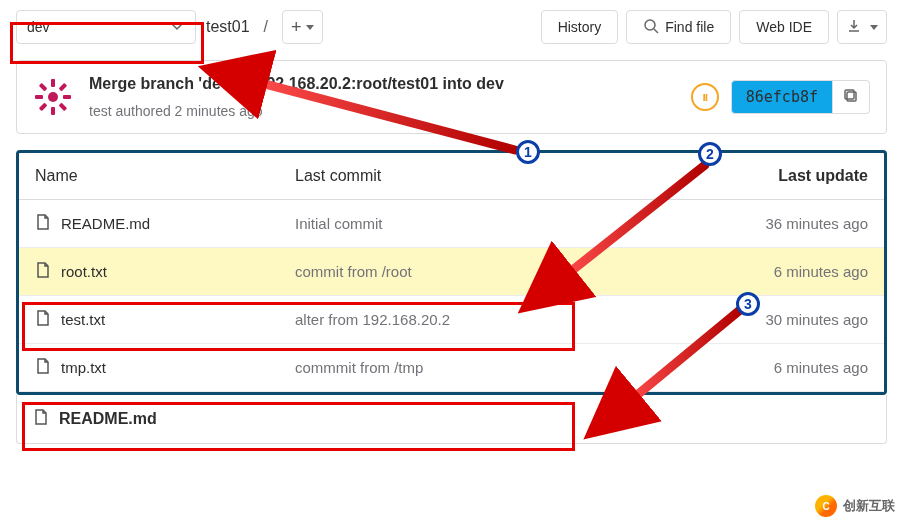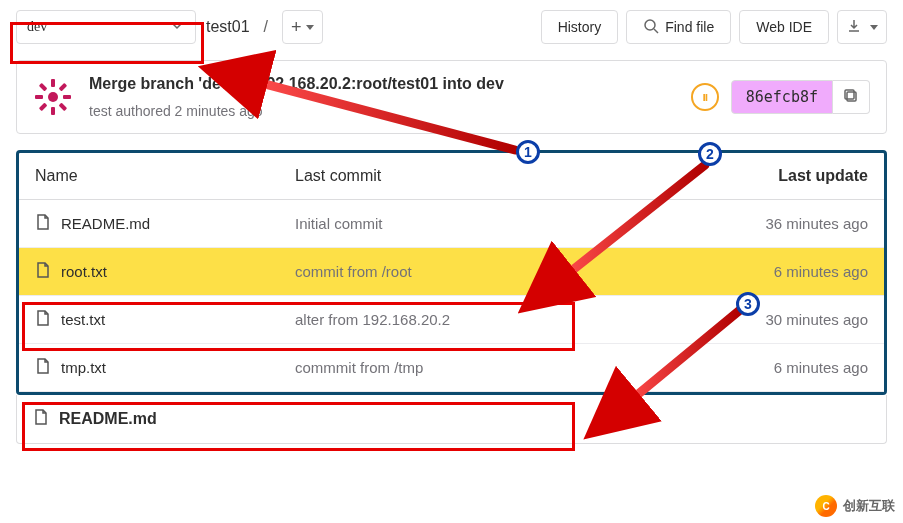--- a/index.html
+++ b/index.html
@@ -23,21 +23,20 @@
     display: flex;
     align-items: center;
     justify-content: space-between;
     border: 1px solid #dcdcde;
     background: #fff;
     padding: 6px 10px;
     width: 180px;
     height: 34px;
     border-radius: 4px;
     color: #2e2e2e;
-    font-family: Liberation Serif, serif;
   }
   .breadcrumb {
     display: flex;
     align-items: center;
     gap: 14px;
     color: #626262;
     font-size: 16px;
   }
   .breadcrumb a { color: #333; text-decoration: none; }
   .btn {
@@ -91,21 +90,21 @@
   }
   .pipeline-icon {
     width: 28px; height: 28px; border-radius: 50%;
     border: 2px solid #f5a623;
     display: flex; align-items: center; justify-content: center;
     color: #f5a623; font-size: 12px; font-weight: bold;
   }
   .pipeline-icon span { letter-spacing: -1px; text-align: center; }
   .sha-group { display: flex; }
   .sha-btn {
-    border: 1px solid #dcdcde; background: #f0abfc;
+    border: 1px solid #dcdcde; background: #0ea5e9;
     padding: 7px 14px; font-family: "SFMono-Regular", Consolas, monospace;
     font-size: 15px; border-radius: 4px 0 0 4px; height: 34px;
     display: flex; align-items: center;
   }
   .copy-btn {
     border: 1px solid #dcdcde; border-left: none; background: #fff;
     padding: 7px 10px; border-radius: 0 4px 4px 0; height: 34px;
     display: flex; align-items: center;
   }
   .file-list {
@@ -122,21 +121,21 @@
   .file-list-header {
     color: #2e2e2e;
     font-size: 16px;
     border-bottom: 1px solid #dcdcde;
   }
   .file-list-header .col-update { text-align: right; font-weight: bold; }
   .file-row {
     border-bottom: 1px solid #ececef;
     font-size: 15px;
   }
-  .file-row.highlight { background: #fde047; }
+  .file-row.highlight { background: #fef9c3; }
   .file-row .name { display: flex; align-items: center; gap: 10px; color: #2e2e2e; }
   .file-row .commit-msg { color: #737278; }
   .file-row .updated { color: #737278; text-align: right; }
   .readme-header {
     margin: 0 16px 16px 16px;
     border: 1px solid #dcdcde;
     border-top: none;
     border-radius: 0 0 4px 4px;
     padding: 14px 16px;
     display: flex; align-items: center; gap: 10px;

